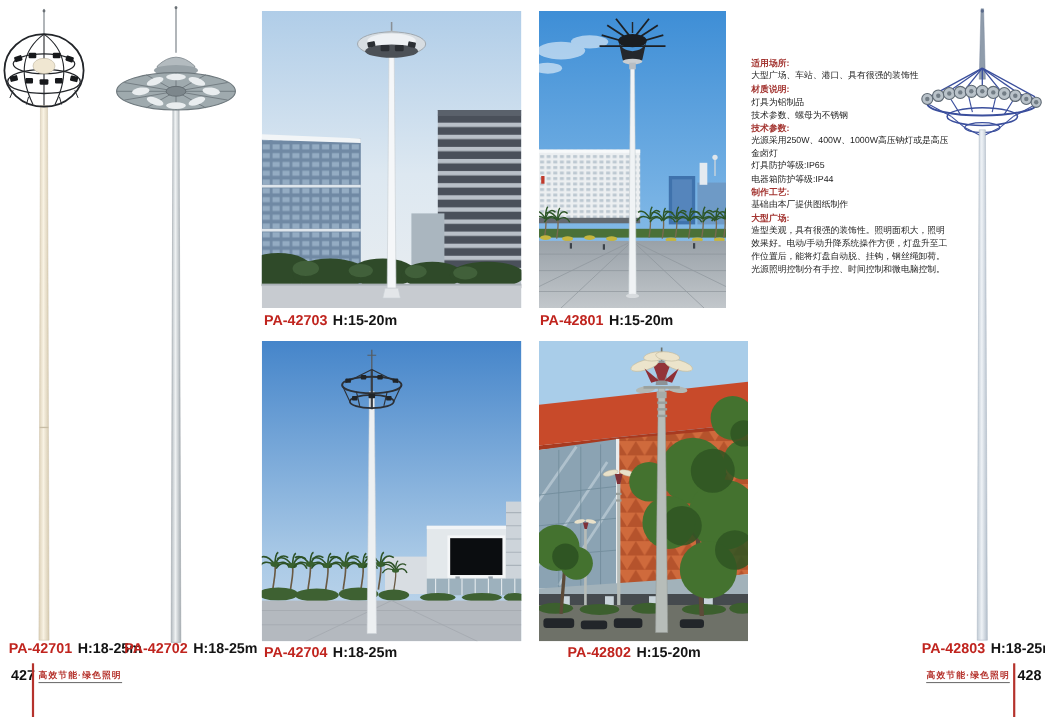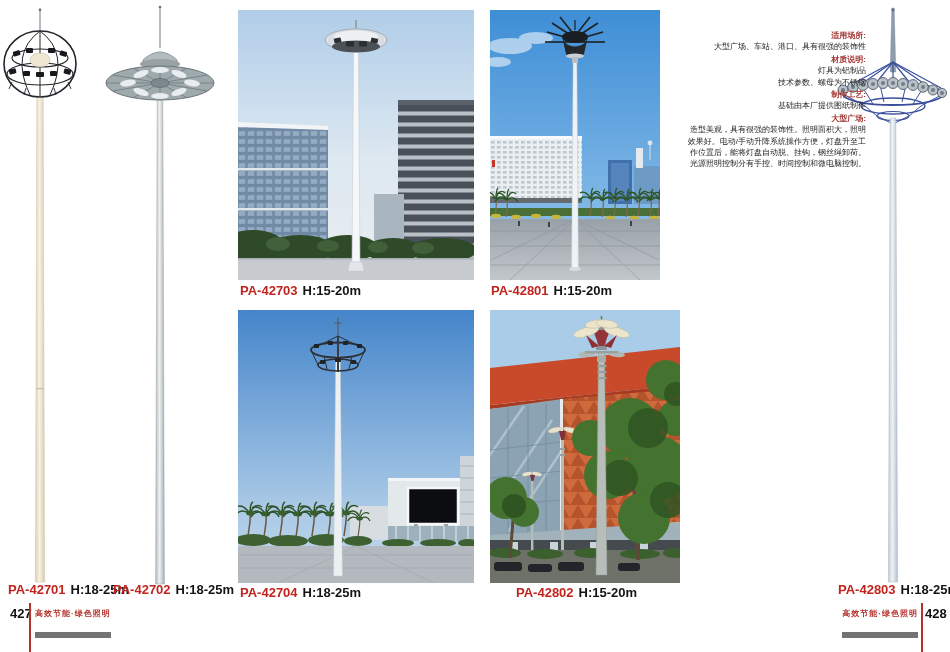--- a/index.html
+++ b/index.html
@@ -2,27 +2,27 @@
 <html><head>
 <meta charset="utf-8">
 <style>
   html,body{margin:0;padding:0;background:#888;}
   .page{position:relative;width:950px;height:652px;background:#ffffff;overflow:hidden;
         font-family:"Liberation Sans",sans-serif;}
   .art{position:absolute;}
   .plabel{position:absolute;font-weight:bold;font-size:13px;line-height:14px;white-space:nowrap;text-align:center;}
   .plabel .code{color:#c0241e;}
   .plabel .ht{color:#141414;margin-left:5px;}
-  .info{position:absolute;left:683px;top:30px;width:183px;font-size:8px;line-height:11.4px;color:#232323;text-align:right;}
+  .info{position:absolute;left:683px;top:52px;width:183px;font-size:8px;line-height:11.4px;color:#232323;}
   .info .hd{color:#a33430;font-weight:bold;}
   .info .sec{margin-bottom:1px;}
   .pagenum{position:absolute;font-weight:bold;font-size:13px;color:#111;}
   .vline{position:absolute;width:2px;height:49px;background:#b5322c;}
   .slogan{position:absolute;font-size:8px;font-weight:bold;color:#b5322c;letter-spacing:1px;
-          border-bottom:6px solid #737373;padding-bottom:13px;white-space:nowrap;}
+          border-bottom:1px solid #737373;padding-bottom:1px;white-space:nowrap;}
 </style>
 </head>
 <body>
 
 <div class="page">
 
   <svg class="art" style="left:2px;top:8px" width="86" height="590" viewBox="0 0 86 590">
     <defs>
       <linearGradient id="d1pole" x1="0" y1="0" x2="1" y2="0">
         <stop offset="0" stop-color="#ddd1b8"></stop>
@@ -522,20 +522,26 @@
     <div class="sec">
       <div class="hd">适用场所:</div>
       <div class="ln">大型广场、车站、港口、具有很强的装饰性</div>
     </div>
     <div class="sec">
       <div class="hd">材质说明:</div>
       <div class="ln">灯具为铝制品</div>
       <div class="ln">技术参数、螺母为不锈钢</div>
     </div>
     <div class="sec">
+      <div class="hd">技术参数:</div>
+      <div class="ln">光源采用250W、400W、1000W高压钠灯或是高压金卤灯</div>
+      <div class="ln">灯具防护等级:IP65</div>
+      <div class="ln">电器箱防护等级:IP44</div>
+    </div>
+    <div class="sec">
       <div class="hd">制作工艺:</div>
       <div class="ln">基础由本厂提供图纸制作</div>
     </div>
     <div class="sec">
       <div class="hd">大型广场:</div>
       <div class="ln">造型美观，具有很强的装饰性。照明面积大，照明效果好。电动/手动升降系统操作方便，灯盘升至工作位置后，能将灯盘自动脱、挂钩，钢丝绳卸荷。光源照明控制分有手控、时间控制和微电脑控制。</div>
     </div>
   </div>
 
   <div class="plabel" style="left:8px;top:583px">

